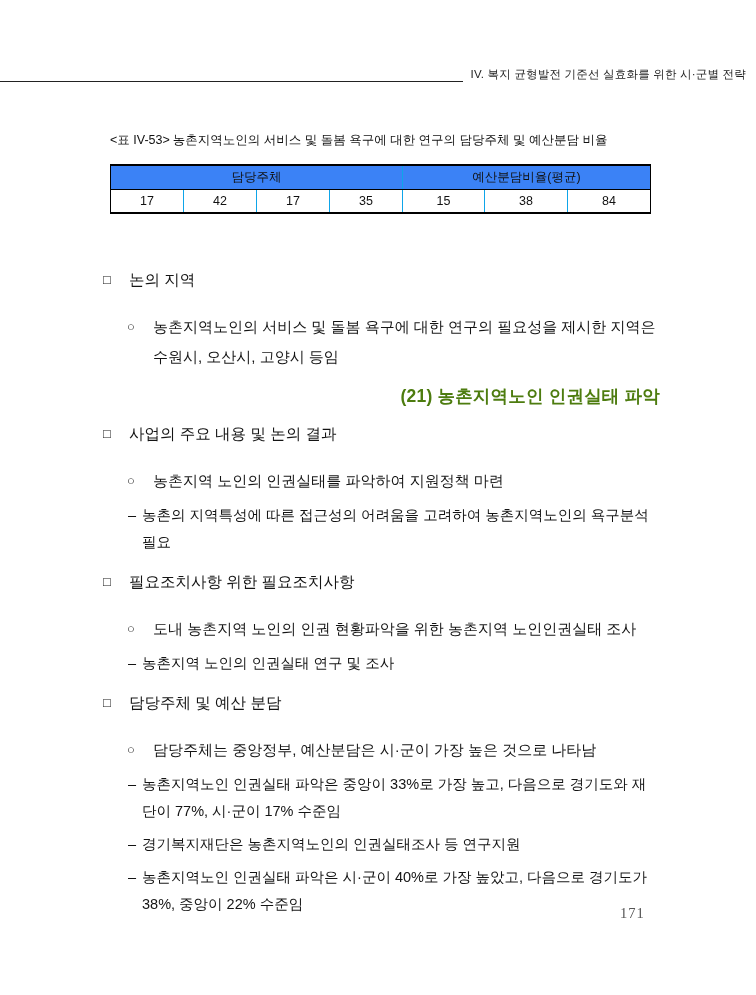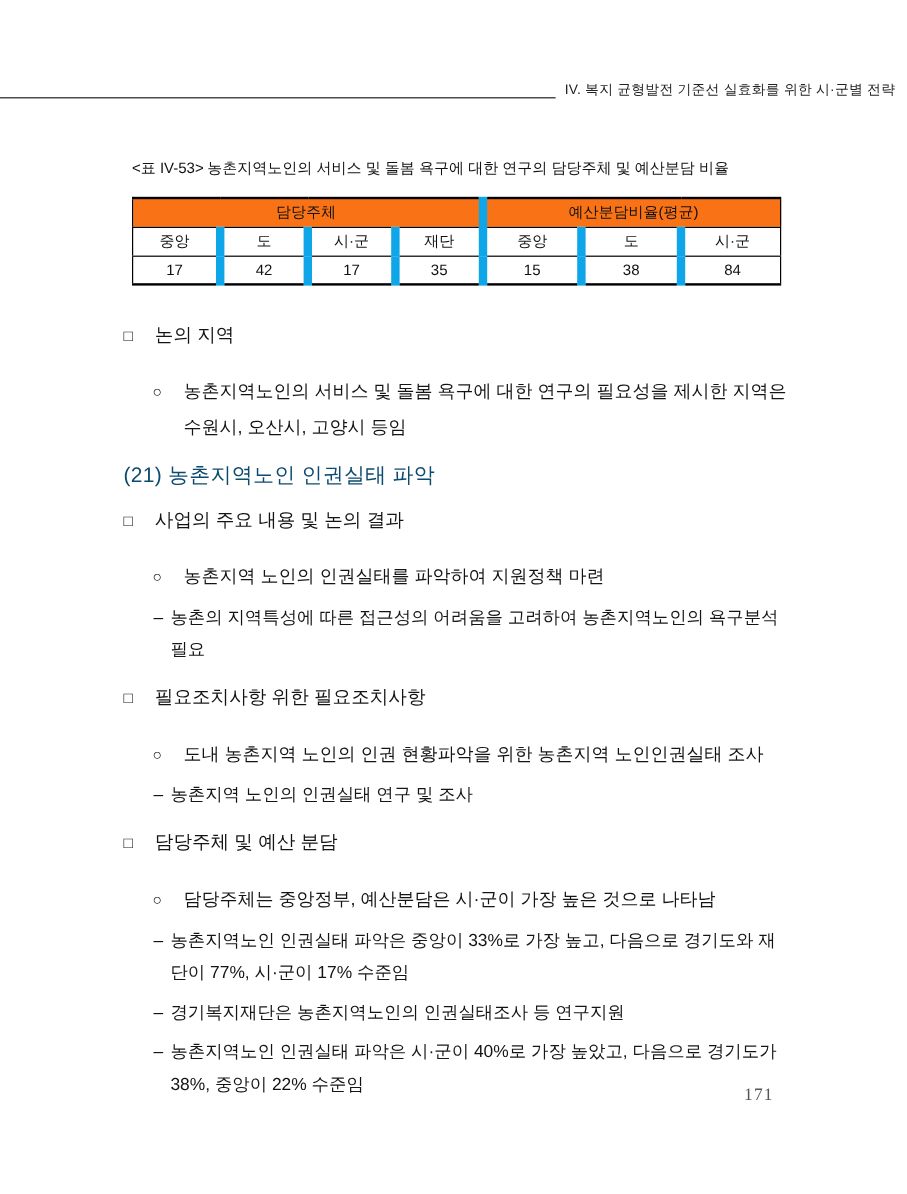--- a/index.html
+++ b/index.html
@@ -46,45 +46,46 @@
     font-size: 12.5px;
     color: #111;
     border-top: 2px solid #000;
     border-bottom: 2px solid #000;
     border-left: 1px solid #000;
     border-right: 1px solid #000;
   }
   table.data-table td {
     text-align: center; vertical-align: middle;
     height: 24px;
-    border-left: 7px solid #0ea5e9;
+    border-left: 1px solid #0ea5e9;
     padding: 1px 2px;
   }
   table.data-table td:first-child { border-left: none; }
   table.data-table tr.group-row td {
-    background: #f97316;
+    background: #3b82f6;
     border-bottom: 1.5px solid #000;
   }
   table.data-table tr.col-row td { border-bottom: 1px solid #000; }
 
   
   .content {
     position: absolute;
     top: 254px; left: 103px; width: 557px;
   }
   .block { display: flex; align-items: flex-start; color: #141414; }
   .block .bullet { flex: 0 0 auto; text-align: left; }
   .block .txt { flex: 1 1 auto; }
 
   .block-heading {
     display: block;
     margin-top: 12px;
-    font-size: 17.5px; font-weight: normal;
-    line-height: 24px; color: #0c4a6e;
+    font-size: 17.5px; font-weight: bold;
+    line-height: 24px; color: #4d7c0f;
     letter-spacing: 0.2px;
+    text-align: right;
   }
   .block-square { margin-top: 16px; font-size: 15.5px; line-height: 20px; }
   .block-square .bullet { width: 26px; font-size: 13px; line-height: 20px; }
   .block-circle { margin-top: 22px; margin-left: 24px; font-size: 15px; line-height: 30px; }
   .block-circle .bullet { width: 26px; font-size: 13px; line-height: 30px; }
   .block-dash { margin-top: 6px; margin-left: 25px; font-size: 14.5px; line-height: 27px; }
   .block-dash .bullet { width: 14px; font-size: 14.5px; line-height: 27px; }
 
   
   .page-number {
@@ -116,29 +117,20 @@
         <col style="width: 73px;">
         <col style="width: 73px;">
         <col style="width: 82px;">
         <col style="width: 83px;">
         <col style="width: 83px;">
       </colgroup>
     <tbody>
         <tr class="group-row">
           <td colspan="4">담당주체</td>
           <td colspan="3">예산분담비율(평균)</td>
-        </tr>
-        <tr class="col-row">
-          <td>중앙</td>
-          <td>도</td>
-          <td>시·군</td>
-          <td>재단</td>
-          <td>중앙</td>
-          <td>도</td>
-          <td>시·군</td>
         </tr>
         <tr class="val-row">
           <td>17</td>
           <td>42</td>
           <td>17</td>
           <td>35</td>
           <td>15</td>
           <td>38</td>
           <td>84</td>
         </tr>

